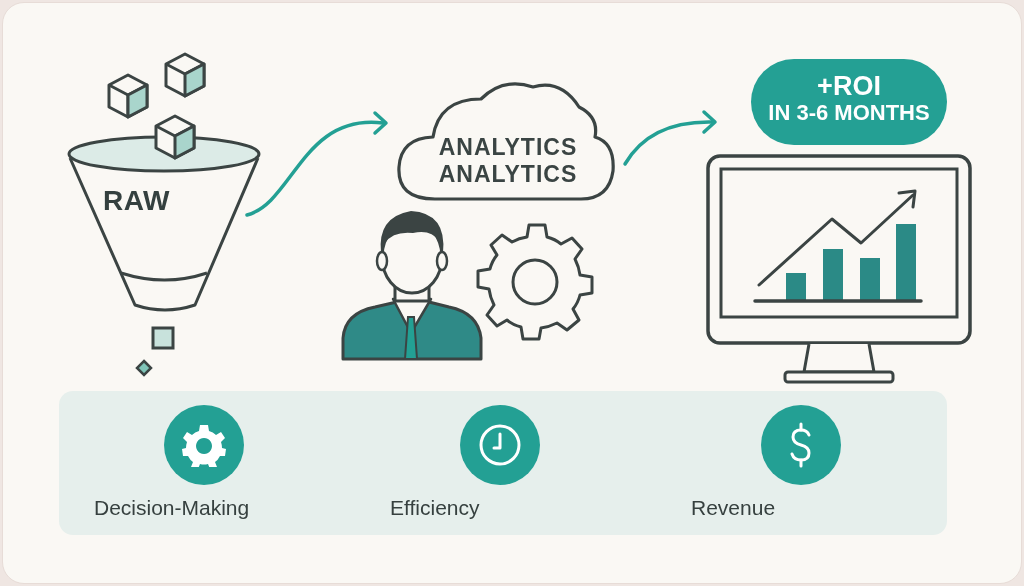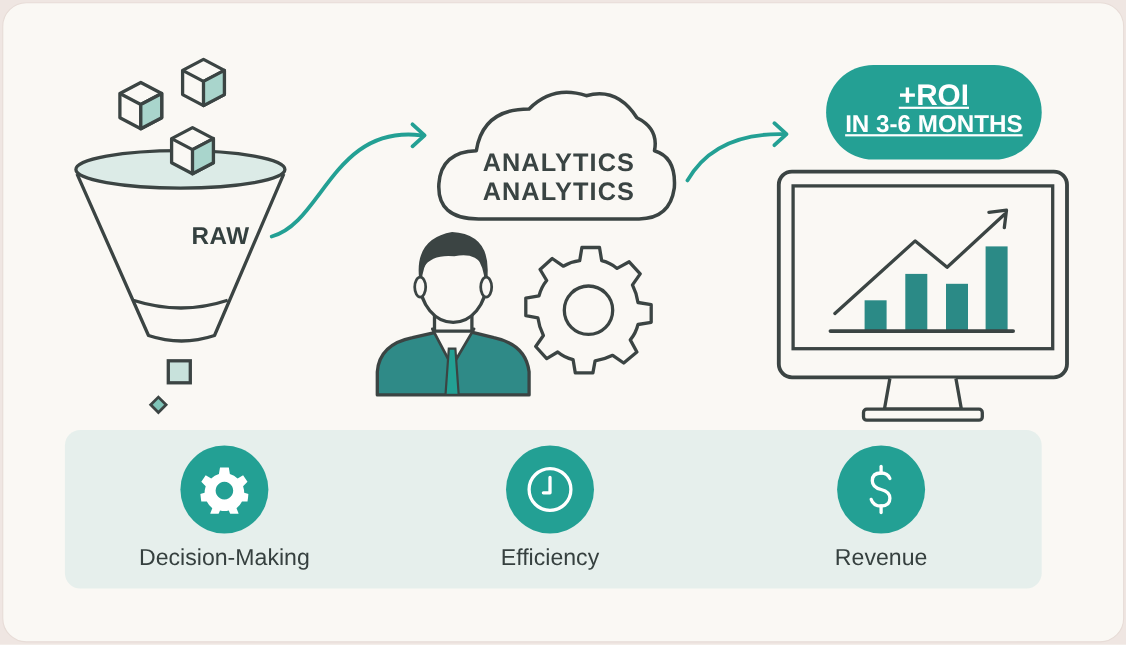--- a/index.html
+++ b/index.html
@@ -1,25 +1,25 @@
 <!DOCTYPE html>
 <html><head>
 <meta charset="utf-8">
 <style>
   html, body { margin: 0; padding: 0; }
   body { width: 1024px; height: 586px; background: #efe6e2; position: relative; overflow: hidden; font-family: "Liberation Sans", "DejaVu Sans", sans-serif; }
   .card { position: absolute; left: 2px; top: 2px; width: 1018px; height: 580px; background: #faf8f4; border: 1px solid #e7dcd7; border-radius: 22px; }
   .abs { position: absolute; }
-  .funnel-label { position: absolute; left: 100px; top: 198px; width: 124px; text-align: right; font-weight: 700; font-size: 22px; line-height: 27px; color: #34403f; letter-spacing: 0.5px; }
+  .funnel-label { position: absolute; left: 100px; top: 184px; width: 124px; text-align: left; font-weight: 700; font-size: 28px; line-height: 27px; color: #34403f; letter-spacing: 0.5px; }
   .cloud-label { position: absolute; left: 400px; top: 131px; width: 210px; text-align: center; font-weight: 700; font-size: 23px; line-height: 27px; color: #3a4443; letter-spacing: 1px; }
-  .roi-pill { position: absolute; left: 748px; top: 56px; width: 196px; height: 86px; background: #24a094; border-radius: 43px; color: #ffffff; text-align: center; text-decoration: underline; }
+  .roi-pill { position: absolute; left: 748px; top: 56px; width: 196px; height: 86px; background: #24a094; border-radius: 43px; color: #ffffff; text-align: center; }
   .roi-main { display: block; margin-top: 12px; font-size: 27px; font-weight: 700; line-height: 30px; }
   .roi-sub { display: block; font-size: 22px; font-weight: 700; line-height: 24px; }
   .benefits { position: absolute; left: 56px; top: 388px; width: 888px; height: 144px; background: #e6efec; border-radius: 14px; }
-  .benefit { position: absolute; top: 14px; width: 220px; text-align: center; }
+  .benefit { position: absolute; top: 14px; width: 220px; text-align: left; }
   .benefit .circle { width: 80px; height: 80px; margin: 0 auto; background: #23a094; border-radius: 50%; display: flex; align-items: center; justify-content: center; }
   .benefit .label { margin-top: 10px; font-size: 21px; color: #36403f; line-height: 26px; }
 </style>
 </head>
 <body>
 
 <div class="card">
 
   <svg class="abs" style="left:0;top:0" width="1024" height="586">
 

